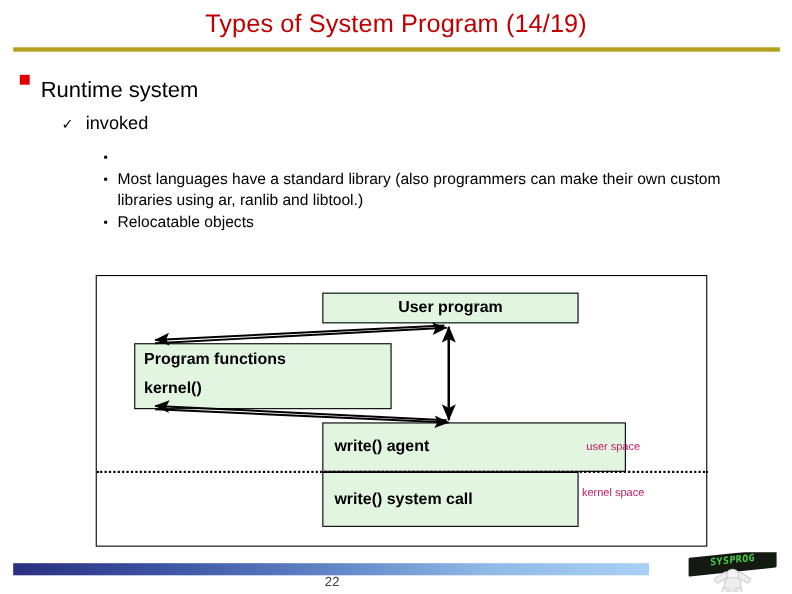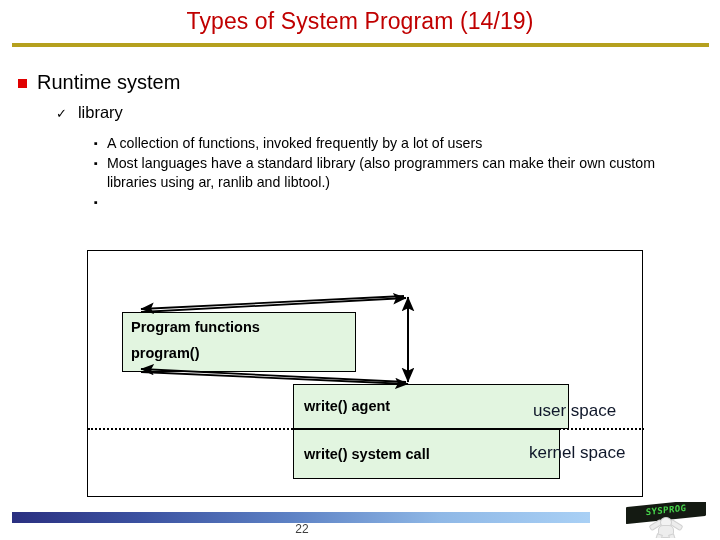--- a/index.html
+++ b/index.html
@@ -37,21 +37,21 @@
     height: 4px;
     background: #b5a01e;
   }
 
   
   .lvl1 {
     position: absolute;
     left: 18px;
     top: 72px;
     display: flex;
-    align-items: flex-end;
+    align-items: flex-start;
     gap: 10px;
   }
   .lvl1 .marker {
     display: inline-block;
     width: 9px;
     height: 9px;
     background: #e00000;
     flex: none;
     position: relative;
     top: -4px;
@@ -149,39 +149,39 @@
   #box-library-functions .lbl-b { left: 8px; top: 32px; }
 
   
   #box-write-agent {
     left: 205px; top: 133px; width: 276px; height: 45px;
   }
   #box-write-agent .dbox-label { left: 10px; top: 13px; }
 
   
   #box-write-syscall {
-    left: 205px; top: 178px; width: 267px; height: 50px; padding-left: 38px;
+    left: 205px; top: 178px; width: 233px; height: 50px; padding-left: 38px;
   }
   #box-write-syscall .dbox-label { left: 10px; top: 16px; }
 
   
   .space-divider {
     position: absolute;
     left: 0;
     top: 177px;
     width: 556px;
     height: 0;
     border-top: 2px dotted #000000;
     z-index: 4;
   }
 
   .space-label {
     position: absolute;
-    font-size: 17px;
-    color: #0f172a;
+    font-size: 10px;
+    color: #be185d;
     white-space: nowrap;
     z-index: 5;
   }
   #label-user-space   { left: 445px; top: 150px; }
   #label-kernel-space { left: 441px; top: 192px; }
 
   .arrow-layer {
     position: absolute;
     left: 0; top: 0;
     width: 556px; height: 247px;
@@ -275,43 +275,46 @@
 <div class="slide-title">Types of System Program (14/19)</div>
 <div class="title-rule"></div>
 
 <div class="lvl1">
   <span class="marker"></span>
   <span class="txt">Runtime system</span>
 </div>
 
 <div class="lvl2">
   <span class="marker">✓</span>
-  <span class="txt">library</span>
+  <span class="txt">invoked</span>
 </div>
 
 <div class="lvl3-list">
   <div class="lvl3">
     <span class="marker">▪</span>
-    <span class="txt">A collection of functions, invoked frequently by a lot of users</span>
   </div>
   <div class="lvl3">
     <span class="marker">▪</span>
     <span class="txt">Most languages have a standard library (also programmers can make their own custom libraries using ar, ranlib and libtool.)</span>
   </div>
   <div class="lvl3">
     <span class="marker">▪</span>
+    <span class="txt">Relocatable objects</span>
   </div>
 </div>
 
 <div class="diagram">
 
+  <div class="dbox" id="box-user-program">
+    <span class="dbox-label">User program</span>
+  </div>
 
   <div class="dbox" id="box-library-functions">
     <span class="dbox-label lbl-a">Program functions</span>
-    <span class="dbox-label lbl-b">program()</span>
+    <span class="dbox-label lbl-b">kernel()</span>
   </div>
 
   <div class="dbox" id="box-write-agent">
     <span class="dbox-label">write() agent</span>
   </div>
 
   <div class="dbox" id="box-write-syscall">
     <span class="dbox-label">write() system call</span>
   </div>
 

